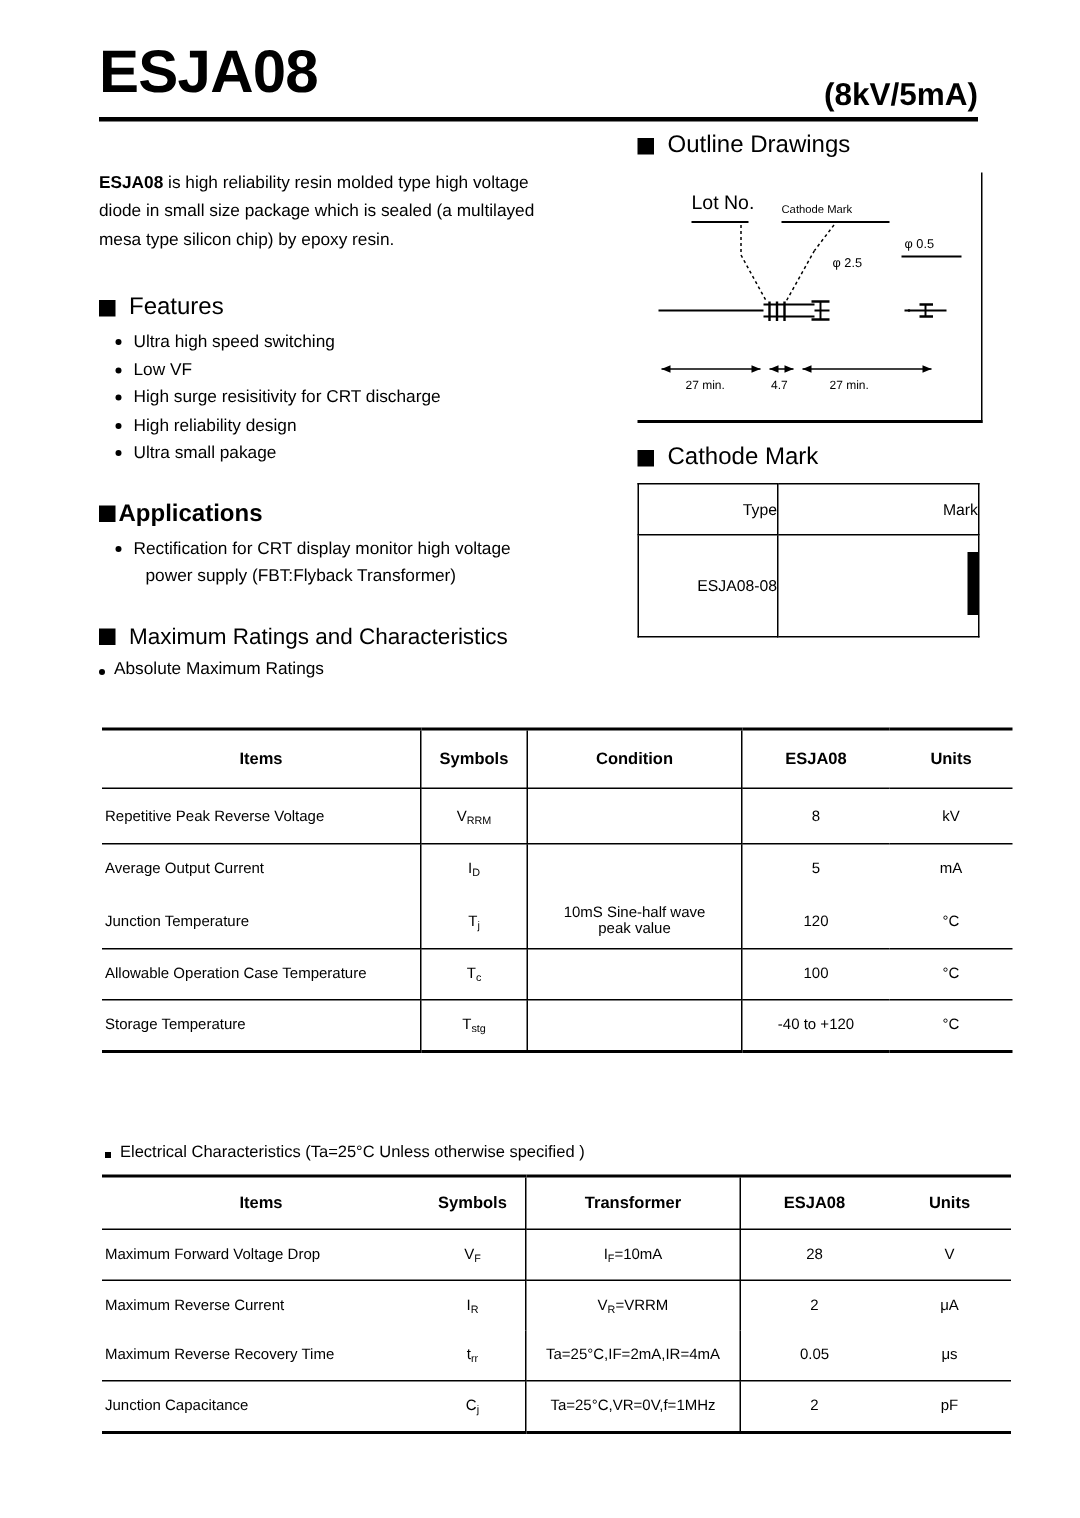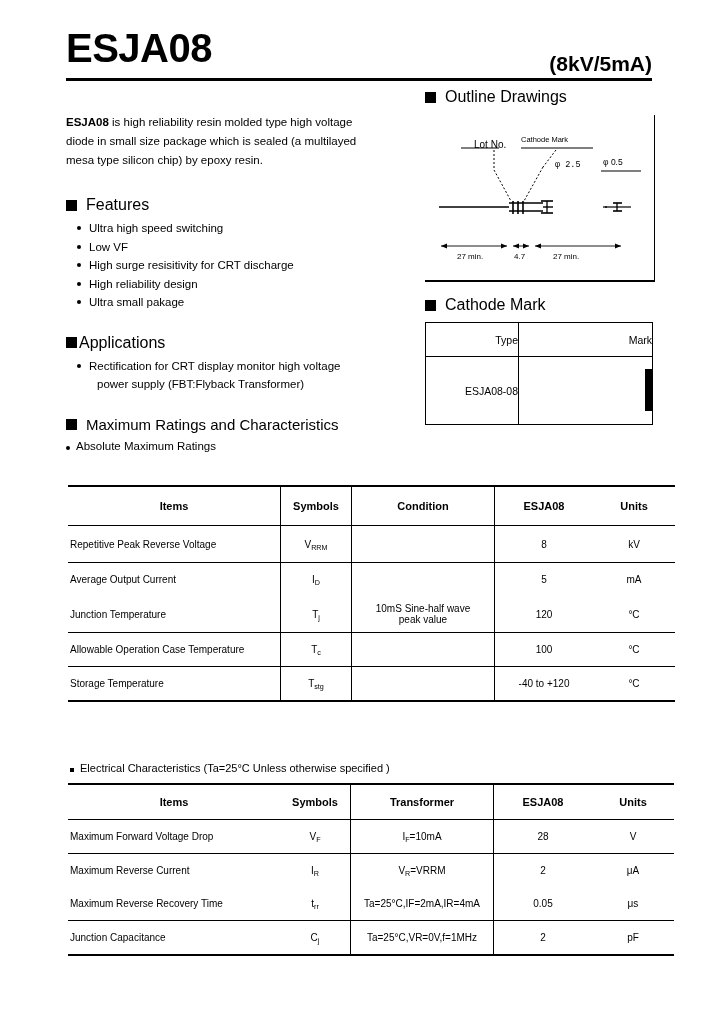--- a/index.html
+++ b/index.html
@@ -101,21 +101,21 @@
     width: 4px;
     height: 4px;
     background: #000;
     border-radius: 50%;
   }
   ul.bullets li .cont {
     display: block;
     padding-left: 8px;
   }
 
-  #applications-head { margin-top: 22px; }
+  #applications-head { margin-top: 22px; font-weight: bold; }
   #maxratings-head { margin-top: 22px; font-size: 15px; }
   #abs-max-label {
     font-size: 11.5px;
     margin-top: 6px;
     padding-left: 10px;
     position: relative;
   }
   #abs-max-label::before {
     content: "";
     position: absolute;
@@ -326,23 +326,23 @@
       <polygon points="16,131 22,128.5 22,133.5" fill="#000"></polygon>
       <polygon points="82,131 76,128.5 76,133.5" fill="#000"></polygon>
       <line x1="88" y1="131" x2="104" y2="131" stroke="#000" stroke-width="0.9"></line>
       <polygon points="88,131 94,128.5 94,133.5" fill="#000"></polygon>
       <polygon points="104,131 98,128.5 98,133.5" fill="#000"></polygon>
       <line x1="110" y1="131" x2="196" y2="131" stroke="#000" stroke-width="0.9"></line>
       <polygon points="110,131 116,128.5 116,133.5" fill="#000"></polygon>
       <polygon points="196,131 190,128.5 190,133.5" fill="#000"></polygon>
     </svg>
 
-    <div style="position:absolute;left:36px;top:24px;font-size:10px;margin-left:13px;">Lot  No.</div>
+    <div style="position:absolute;left:36px;top:12px;font-size:13px;">Lot  No.</div>
     <div style="position:absolute;left:96px;top:20px;font-size:7.5px;">Cathode Mark</div>
-    <div style="position:absolute;left:130px;top:45px;font-size:8.5px;font-family:Liberation Mono, monospace;"><span>φ</span> <span>2.5</span></div>
+    <div style="position:absolute;left:130px;top:55px;font-size:8.5px;"><span>φ</span> <span>2.5</span></div>
     <div style="position:absolute;left:178px;top:42px;font-size:8.5px;"><span>φ</span> <span>0.5</span></div>
     <div style="position:absolute;left:32px;top:137px;font-size:8px;">27 min.</div>
     <div style="position:absolute;left:89px;top:137px;font-size:8px;">4.7</div>
     <div style="position:absolute;left:128px;top:137px;font-size:8px;">27 min.</div>
   </div>
 
   <div class="section-head" id="cathode-head">
     <span class="sq"></span>
     <span class="txt">Cathode Mark</span>
   </div>

